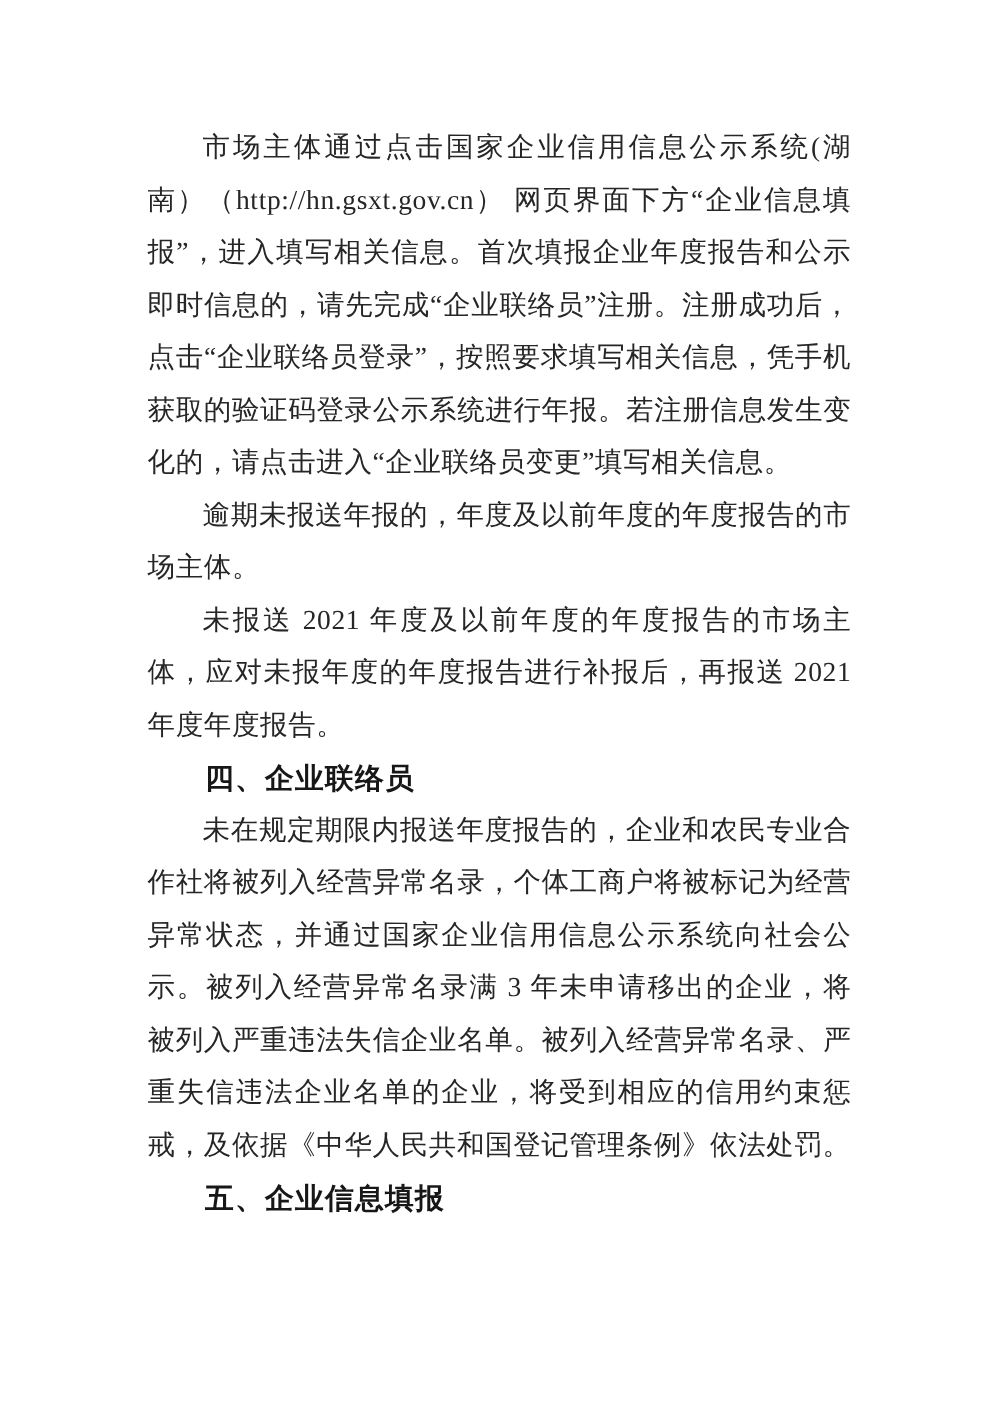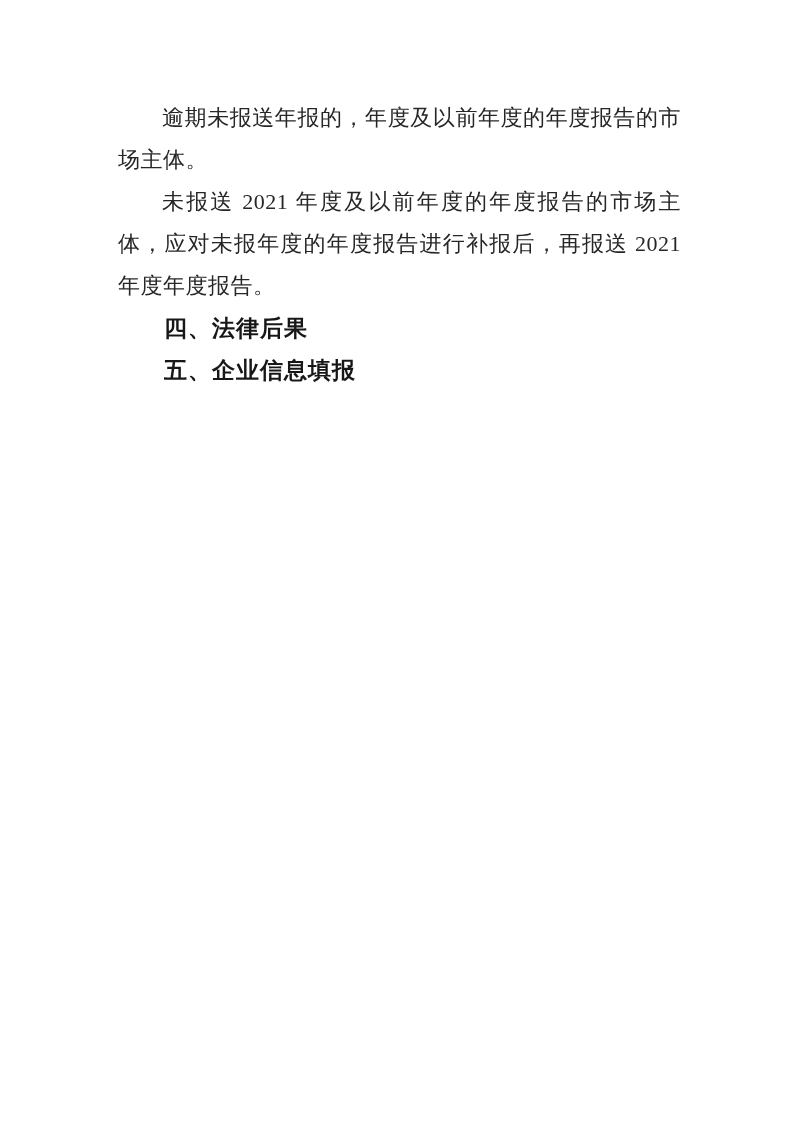--- a/index.html
+++ b/index.html
@@ -44,18 +44,20 @@
     color: #171717;
     text-indent: 2em;
     letter-spacing: 1px;
   }
 </style>
 </head>
 <body>
 
 <div class="page">
   <div class="doc-content">
+      <p class="body">市场主体通过点击国家企业信用信息公示系统(湖南）（http://hn.gsxt.gov.cn） 网页界面下方“企业信息填报”，进入填写相关信息。首次填报企业年度报告和公示即时信息的，请先完成“企业联络员”注册。注册成功后，点击“企业联络员登录”，按照要求填写相关信息，凭手机获取的验证码登录公示系统进行年报。若注册信息发生变化的，请点击进入“企业联络员变更”填写相关信息。</p>
       <p class="body">逾期未报送年报的，年度及以前年度的年度报告的市场主体。</p>
       <p class="body">未报送 2021 年度及以前年度的年度报告的市场主体，应对未报年度的年度报告进行补报后，再报送 2021 年度年度报告。</p>
-      <p class="heading">四、法律后果</p>
+      <p class="heading">四、企业联络员</p>
+      <p class="body">未在规定期限内报送年度报告的，企业和农民专业合作社将被列入经营异常名录，个体工商户将被标记为经营异常状态，并通过国家企业信用信息公示系统向社会公示。被列入经营异常名录满 3 年未申请移出的企业，将被列入严重违法失信企业名单。被列入经营异常名录、严重失信违法企业名单的企业，将受到相应的信用约束惩戒，及依据《中华人民共和国登记管理条例》依法处罚。</p>
       <p class="heading">五、企业信息填报</p>
     </div>
 </div>
 
 </body></html>

